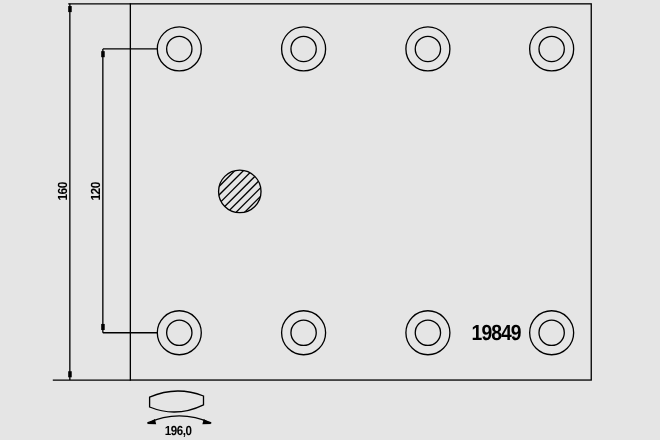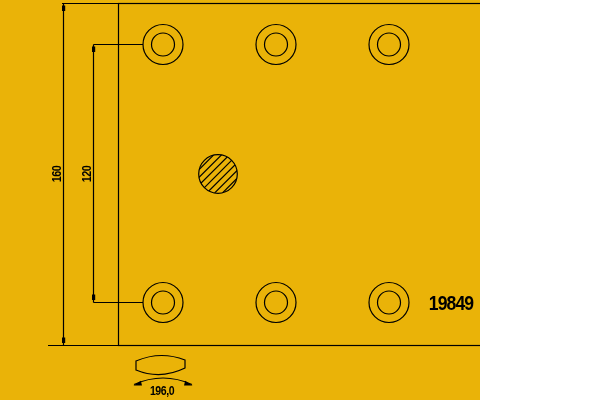--- a/index.html
+++ b/index.html
@@ -1,17 +1,17 @@
 <!DOCTYPE html>
 <html><head>
 <meta charset="utf-8">
 <style>
   html,body{margin:0;padding:0;background:#ffffff;}
   .stage{
-    position:relative;width:480px;height:400px;background:#eab308;
+    position:relative;width:600px;height:400px;background:#e5e5e5;
     font-family:"Liberation Sans",sans-serif;overflow:hidden;
   }
   svg{position:absolute;left:0;top:0;}
   .ln{stroke:#000000;stroke-width:1.2;fill:none;}
   .tick{fill:#000000;stroke:none;}
   .arrow{fill:#000000;stroke:none;}
   .label{position:absolute;color:#000000;font-weight:bold;white-space:nowrap;}
   .rot{
     width:30px;height:12px;line-height:12px;text-align:center;font-size:12px;
     letter-spacing:-0.5px;transform:rotate(-90deg) scaleX(0.9);

